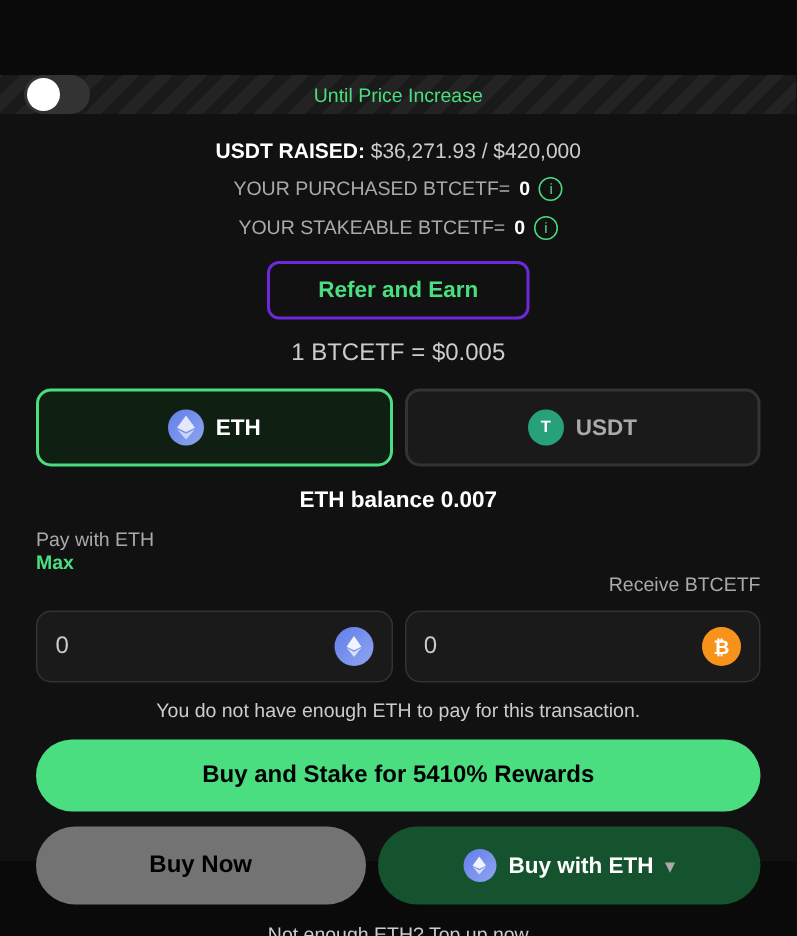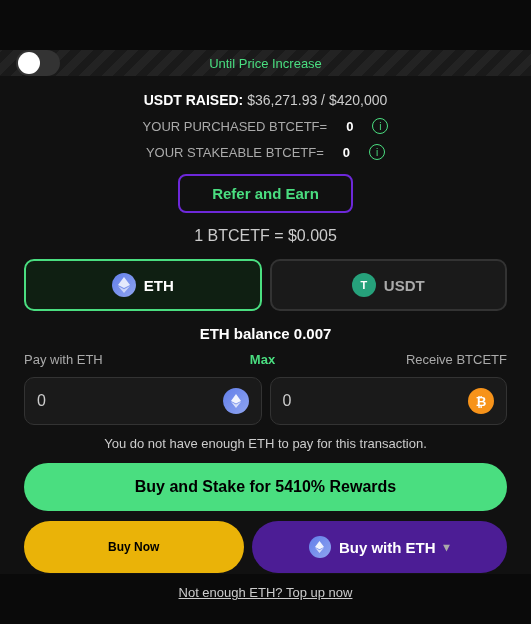--- a/index.html
+++ b/index.html
@@ -82,22 +82,21 @@
     }
     .usdt-raised strong {
       color: #fff;
       font-weight: 700;
     }
 
     .stat-row {
       font-size: 13px;
       color: #aaa;
       display: flex;
-      align-items: center;
-      gap: 19px;
+      gap: 6px;
     }
     .stat-value {
       color: #fff;
       font-weight: 600;
     }
     .info-icon {
       width: 16px;
       height: 16px;
       border-radius: 50%;
       border: 1.5px solid #4ade80;
@@ -208,20 +207,21 @@
     }
 
     
     .input-labels {
       display: flex;
       width: 100%;
       justify-content: flex-start;
       gap: 0;
       font-size: 13px;
       color: #aaa;
+      flex-direction: column;
     }
     .input-labels .pay-label { flex: 1; }
     .max-label {
       color: #4ade80;
       font-weight: 600;
       margin-right: 6px;
       cursor: pointer;
     }
     .receive-label { flex: 1; text-align: right; }
 
@@ -293,32 +293,32 @@
     }
 
     .bottom-row {
       display: flex;
       width: 100%;
       gap: 8px;
     }
     .buy-now-btn {
       flex: 1;
       padding: 15px;
-      background: #eab308;
+      background: #737373;
       border: none;
       border-radius: 50px;
-      font-size: 12px;
+      font-size: 16px;
       font-weight: 700;
       color: #000;
       cursor: pointer;
     }
     .buy-with-btn {
       flex: 1.2;
       padding: 15px 14px;
-      background: #4c1d95;
+      background: #14532d;
       border: none;
       border-radius: 50px;
       font-size: 15px;
       font-weight: 600;
       color: #fff;
       cursor: pointer;
       display: flex;
       align-items: center;
       justify-content: center;
       gap: 8px;

